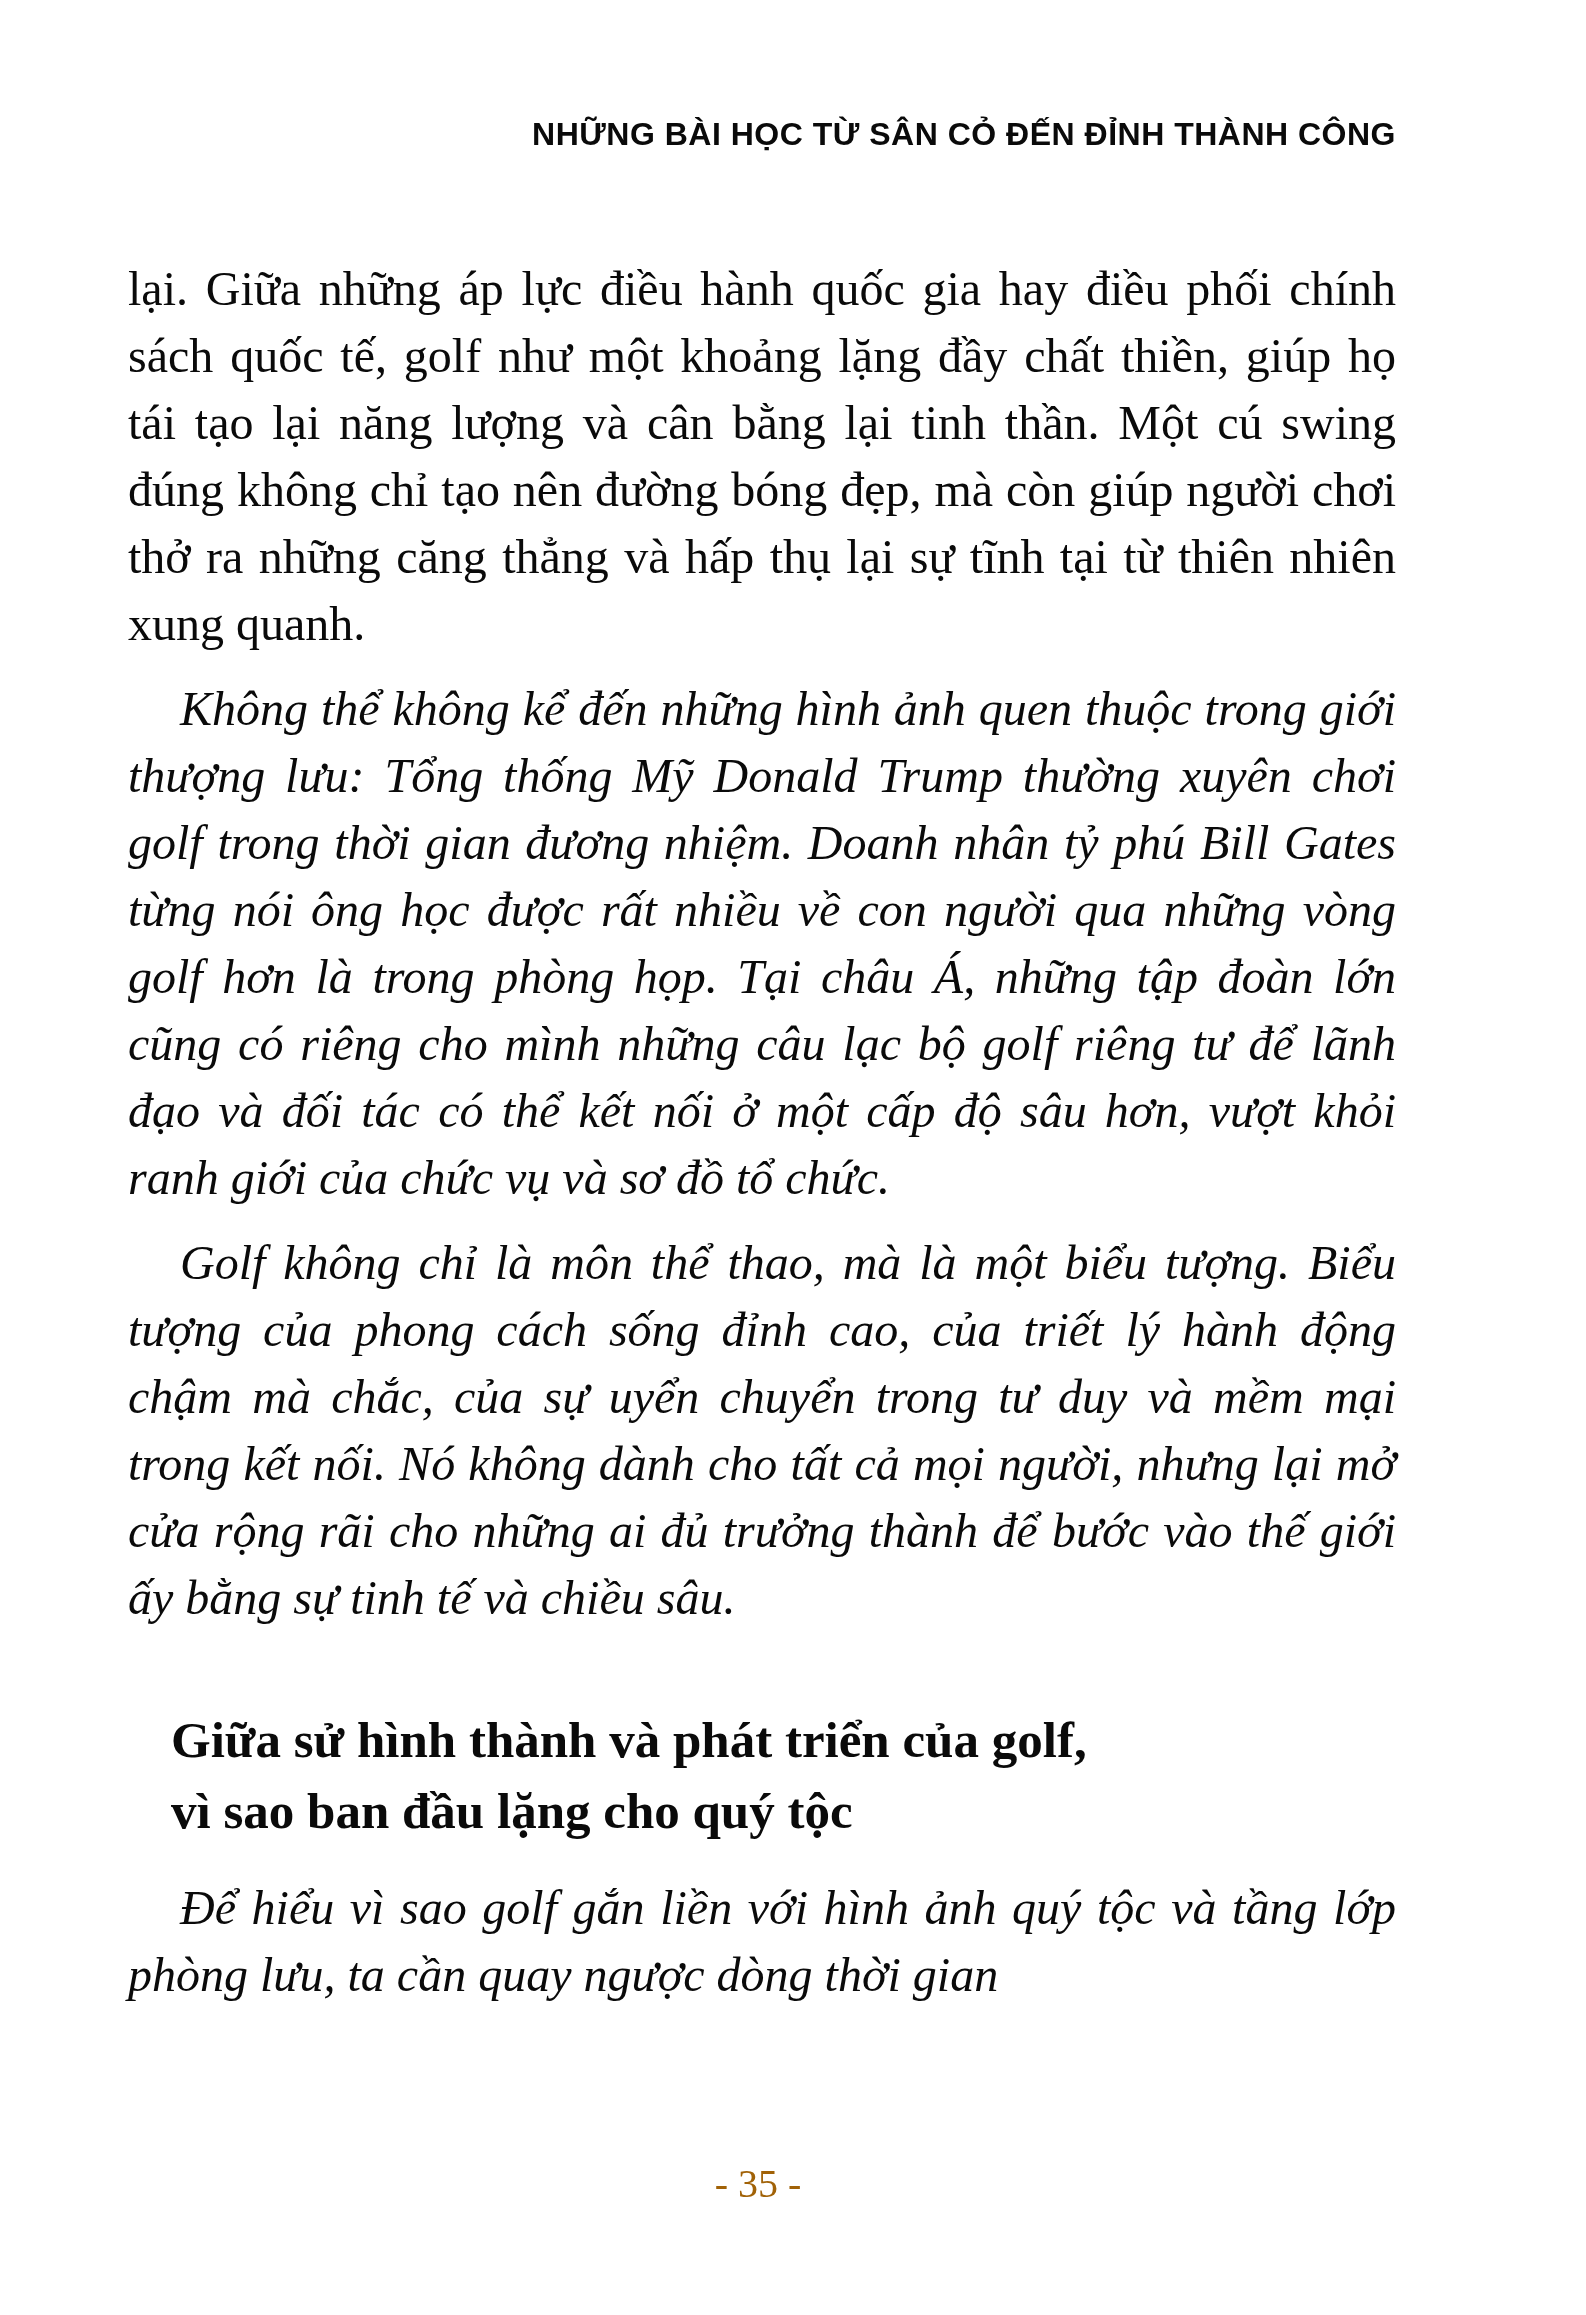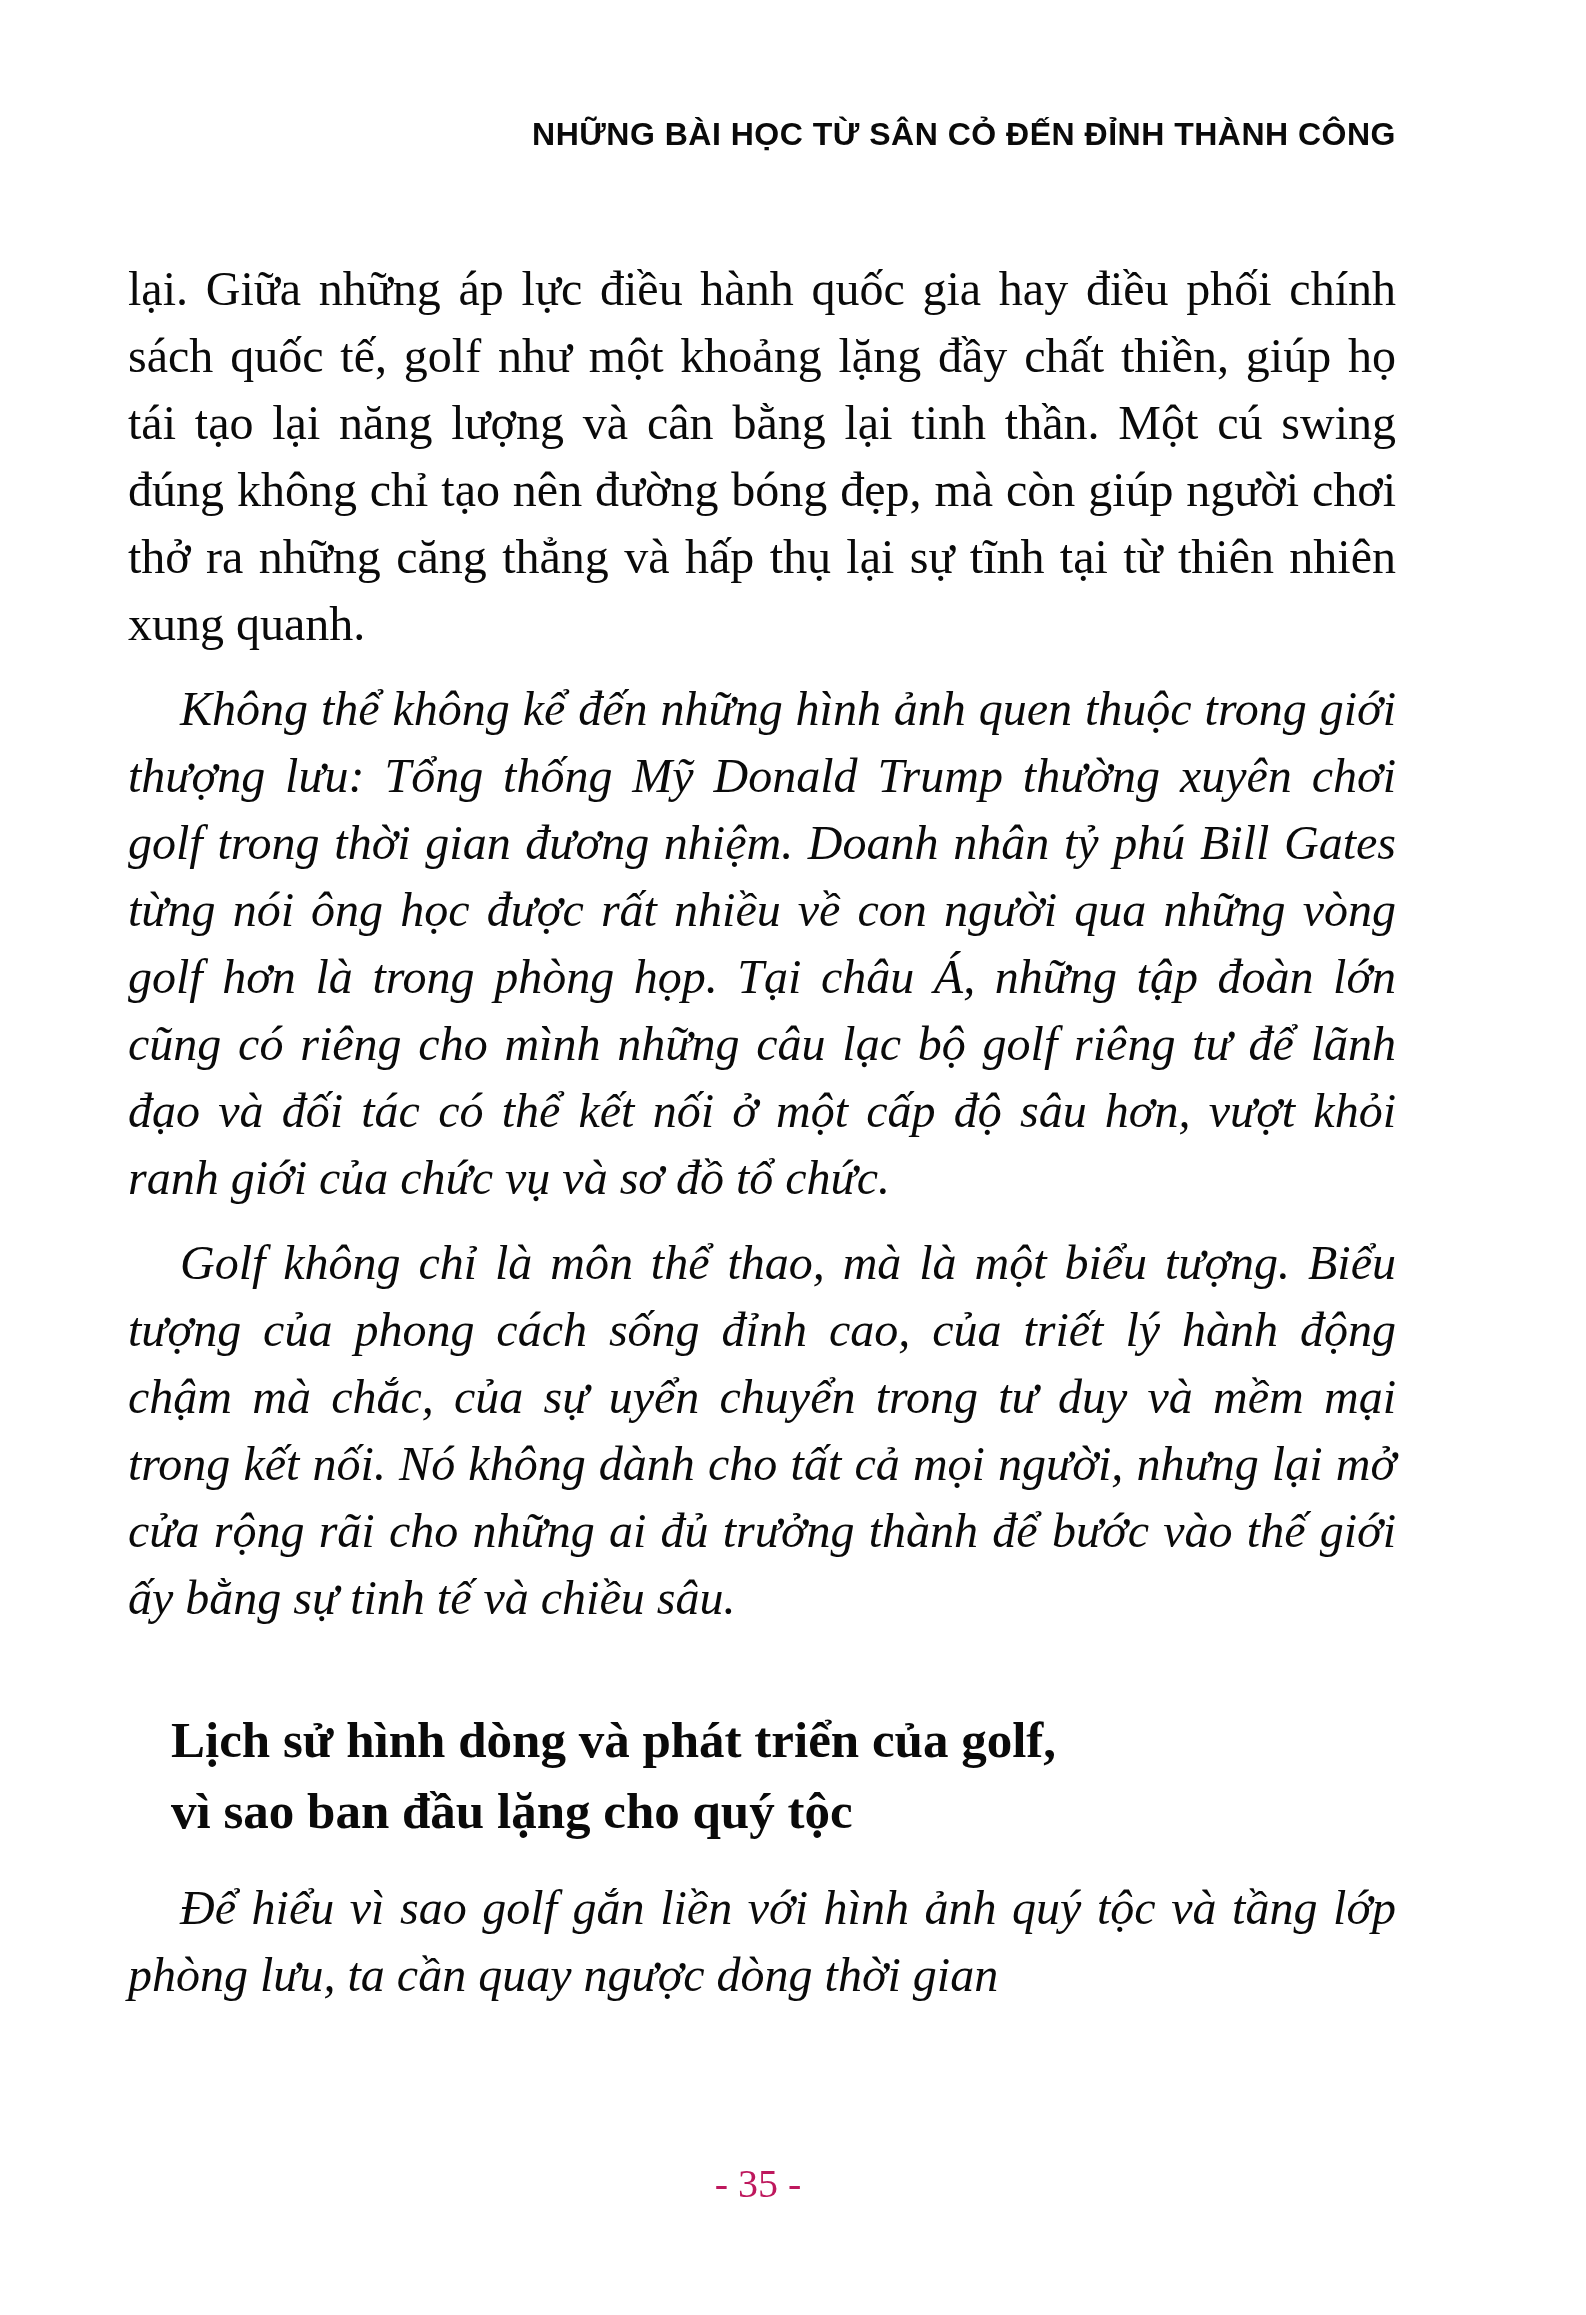--- a/index.html
+++ b/index.html
@@ -59,40 +59,40 @@
   }
   .section-heading span { display: block; }
   .page-number {
     position: absolute;
     top: 2160px;
     left: 120px;
     width: 1276px;
     text-align: center;
     font-family: "Liberation Serif", "DejaVu Serif", serif;
     font-size: 40px;
-    color: #be185d;
+    color: #a16207;
   }
 </style>
 </head>
 <body>
 
 <div class="page">
 
   <div class="running-head">NHỮNG BÀI HỌC TỪ SÂN CỎ ĐẾN ĐỈNH THÀNH CÔNG</div>
 
   <div class="text-block">
 
     <p class="body-par">lại. Giữa những áp lực điều hành quốc gia hay điều phối chính sách quốc tế, golf như một khoảng lặng đầy chất thiền, giúp họ tái tạo lại năng lượng và cân bằng lại tinh thần. Một cú swing đúng không chỉ tạo nên đường bóng đẹp, mà còn giúp người chơi thở ra những căng thẳng và hấp thụ lại sự tĩnh tại từ thiên nhiên xung quanh.</p>
 
     <p class="body-par indent">Không thể không kể đến những hình ảnh quen thuộc trong giới thượng lưu: Tổng thống Mỹ Donald Trump thường xuyên chơi golf trong thời gian đương nhiệm. Doanh nhân tỷ phú Bill Gates từng nói ông học được rất nhiều về con người qua những vòng golf hơn là trong phòng họp. Tại châu Á, những tập đoàn lớn cũng có riêng cho mình những câu lạc bộ golf riêng tư để lãnh đạo và đối tác có thể kết nối ở một cấp độ sâu hơn, vượt khỏi ranh giới của chức vụ và sơ đồ tổ chức.</p>
 
     <p class="body-par indent">Golf không chỉ là môn thể thao, mà là một biểu tượng. Biểu tượng của phong cách sống đỉnh cao, của triết lý hành động chậm mà chắc, của sự uyển chuyển trong tư duy và mềm mại trong kết nối. Nó không dành cho tất cả mọi người, nhưng lại mở cửa rộng rãi cho những ai đủ trưởng thành để bước vào thế giới ấy bằng sự tinh tế và chiều sâu.</p>
 
     <h2 class="section-heading">
-      <span>Lịch sử hình dòng và phát triển của golf,</span>
+      <span>Giữa sử hình thành và phát triển của golf,</span>
       <span>vì sao ban đầu lặng cho quý tộc</span>
     </h2>
 
     <p class="body-par indent">Để hiểu vì sao golf gắn liền với hình ảnh quý tộc và tầng lớp phòng lưu, ta cần quay ngược dòng thời gian</p>
 
   </div>
 
   <div class="page-number">- 35 -</div>
 
 </div>

